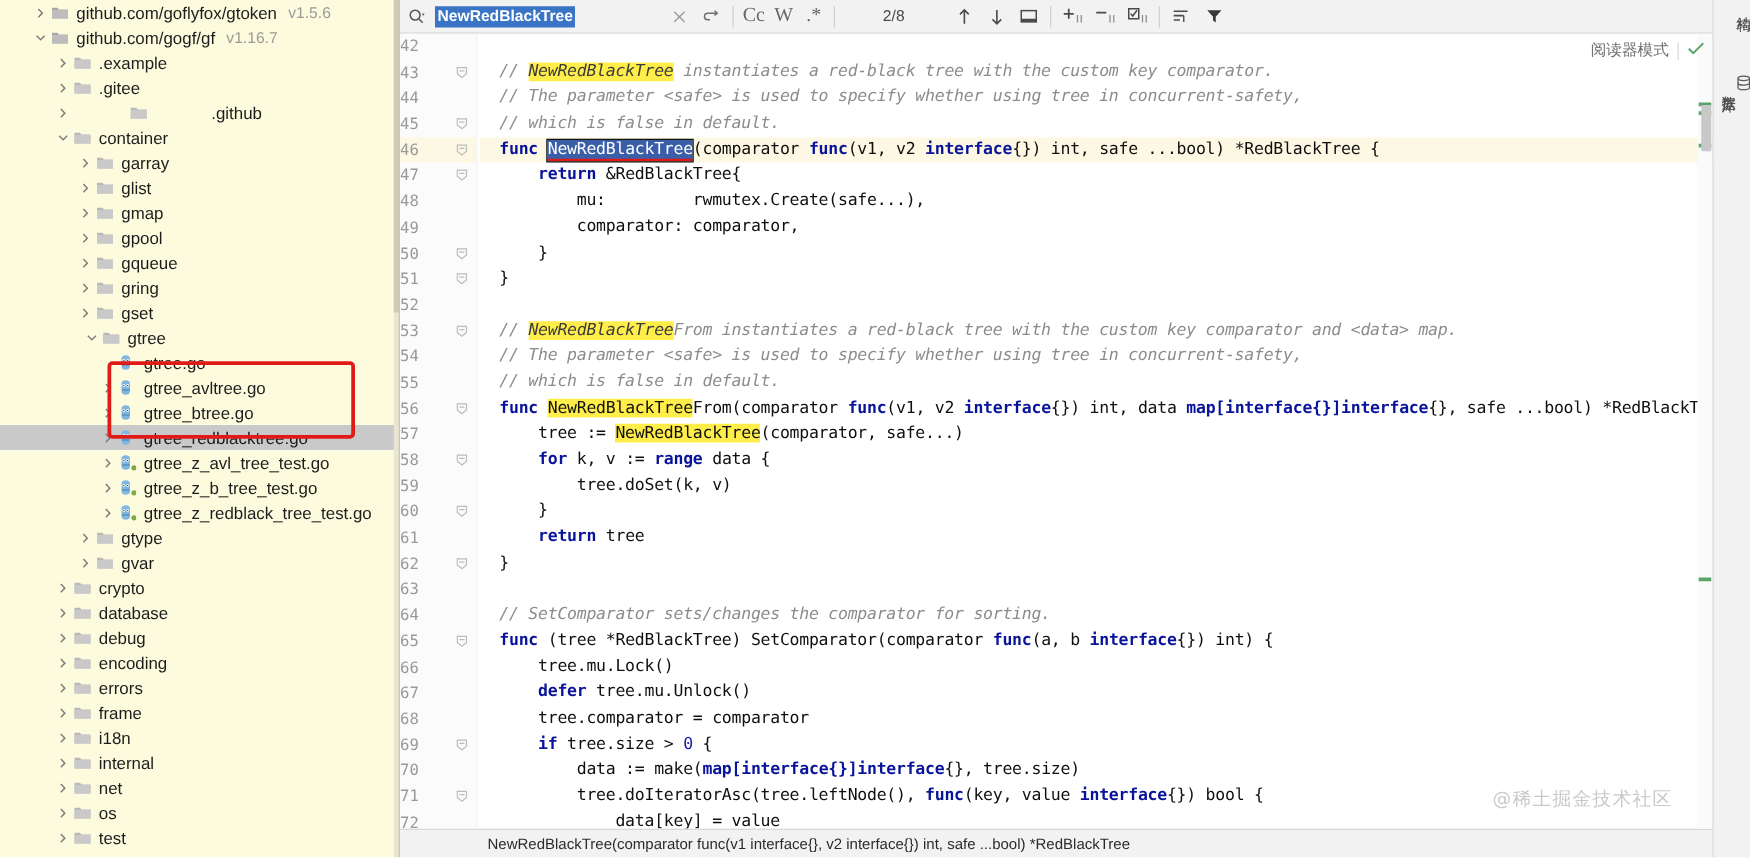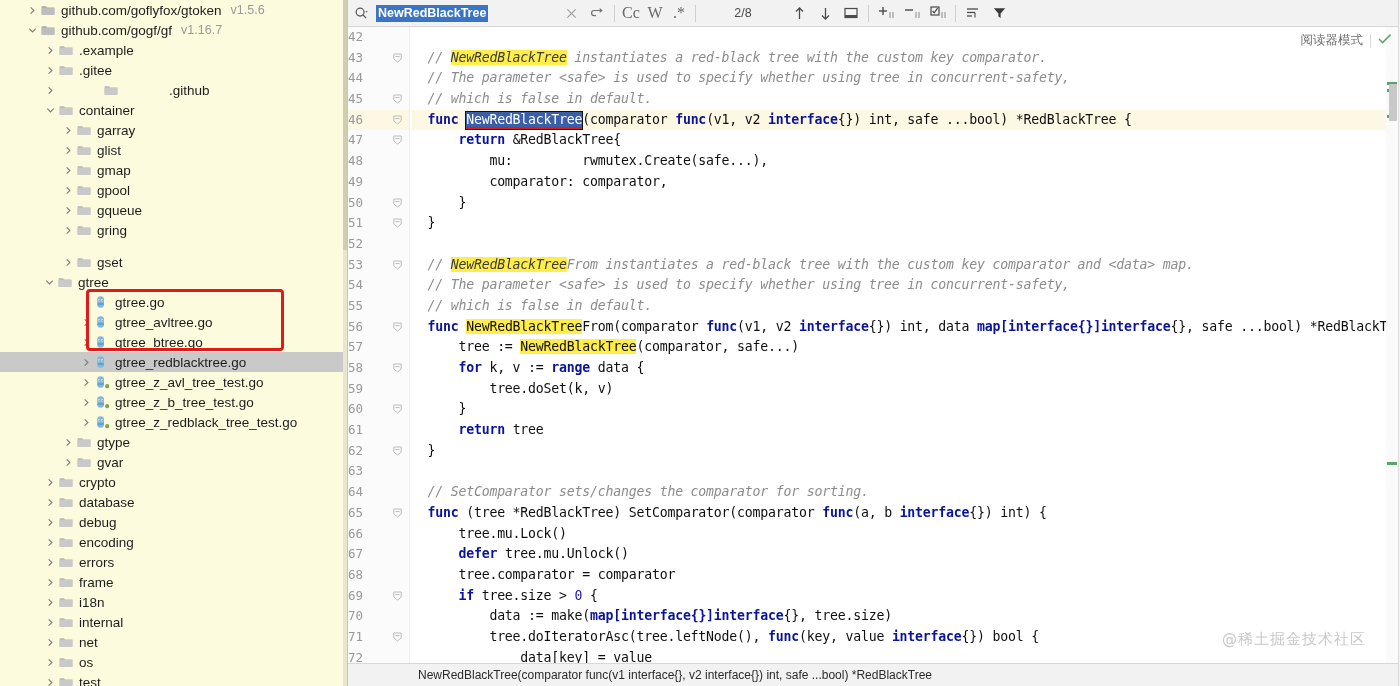--- a/index.html
+++ b/index.html
@@ -12,21 +12,21 @@
   }
   #app {
     position: relative;
     width: 1400px; height: 686px;
     display: flex;
   }
 
   
   #sidebar {
     position: relative;
-    width: 348px; height: 686px;
+    width: 320px; height: 686px;
     background: #fdfbdd;
     overflow: hidden;
     flex: none;
   }
   .tree-row {
     position: relative;
     height: 20px;
     display: flex;
     align-items: center;
     white-space: nowrap;
@@ -415,35 +415,35 @@
             </svg>
           </span>
           <span class="ficon">
             <svg width="14" height="12" viewBox="0 0 14 12">
               <path d="M0.6 2.2 h4.4 l1.1 1.3 h7.3 v7.2 h-12.8 z" fill="#b8b8b8"></path>
               <path d="M0.6 3.9 h12.8 v6.8 h-12.8 z" fill="#c9c9c9"></path>
             </svg>
           </span>
           <span class="tlabel">gring</span>
         </div>
-        <div class="tree-row" style="padding-left: 62px; margin-top: 12px;">
+        <div class="tree-row" style="padding-left: 62px;">
           <span class="arrow">
             <svg width="11" height="11" viewBox="0 0 12 12">
               <path d="M4 2.5 L7.5 6 L4 9.5" fill="none" stroke="#7d7d7d" stroke-width="1.25"></path>
             </svg>
           </span>
           <span class="ficon">
             <svg width="14" height="12" viewBox="0 0 14 12">
               <path d="M0.6 2.2 h4.4 l1.1 1.3 h7.3 v7.2 h-12.8 z" fill="#b8b8b8"></path>
               <path d="M0.6 3.9 h12.8 v6.8 h-12.8 z" fill="#c9c9c9"></path>
             </svg>
           </span>
           <span class="tlabel">gset</span>
         </div>
-        <div class="tree-row" style="padding-left: 43px; text-align: right;">
+        <div class="tree-row" style="padding-left: 67px; text-align: right;">
           <span class="arrow">
             <svg width="11" height="11" viewBox="0 0 12 12">
               <path d="M2.5 4 L6 7.5 L9.5 4" fill="none" stroke="#7d7d7d" stroke-width="1.25"></path>
             </svg>
           </span>
           <span class="ficon">
             <svg width="14" height="12" viewBox="0 0 14 12">
               <path d="M0.6 2.2 h4.4 l1.1 1.3 h7.3 v7.2 h-12.8 z" fill="#b8b8b8"></path>
               <path d="M0.6 3.9 h12.8 v6.8 h-12.8 z" fill="#c9c9c9"></path>
             </svg>

